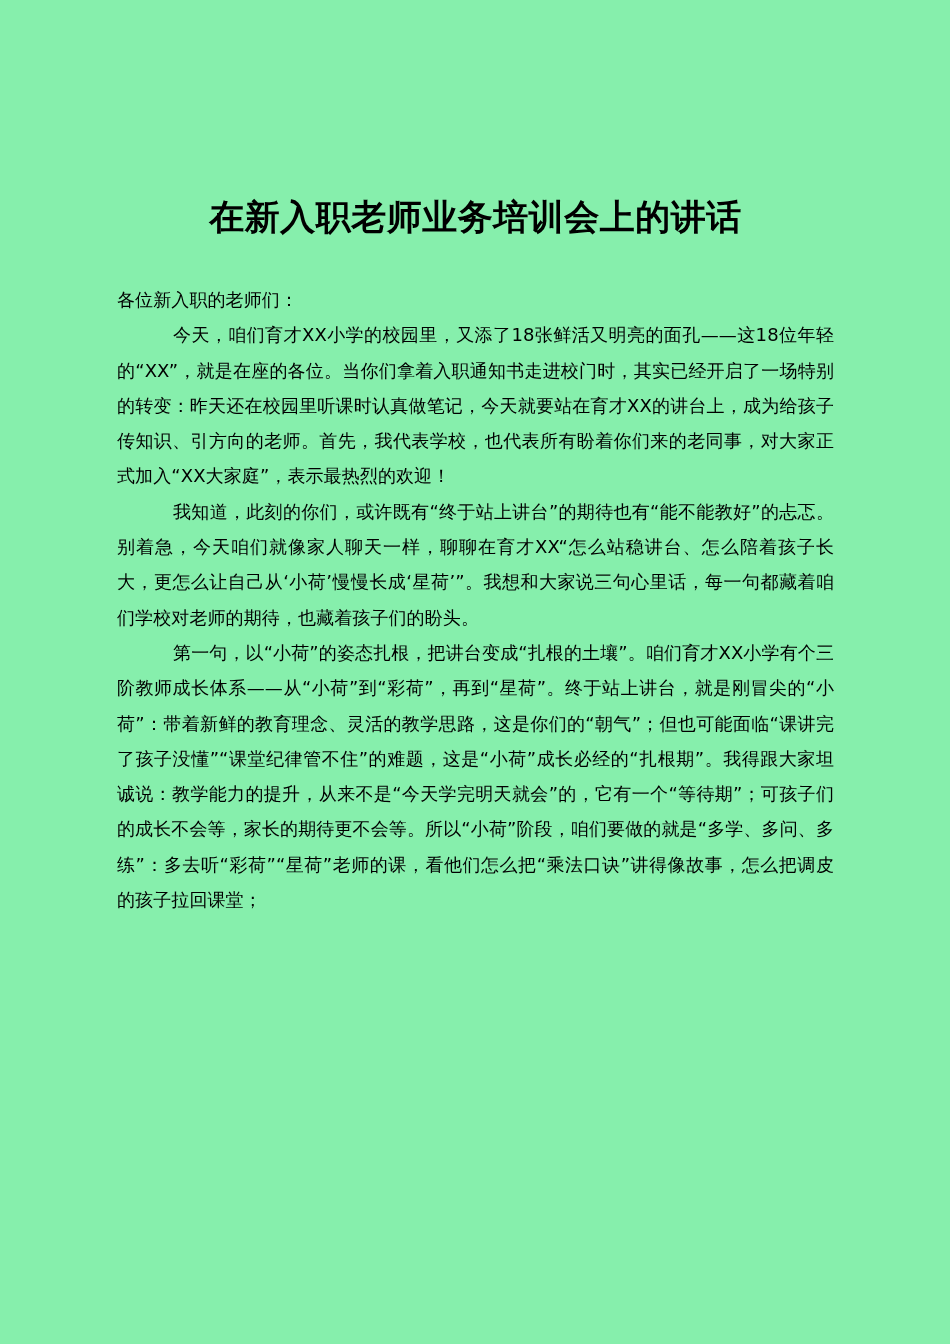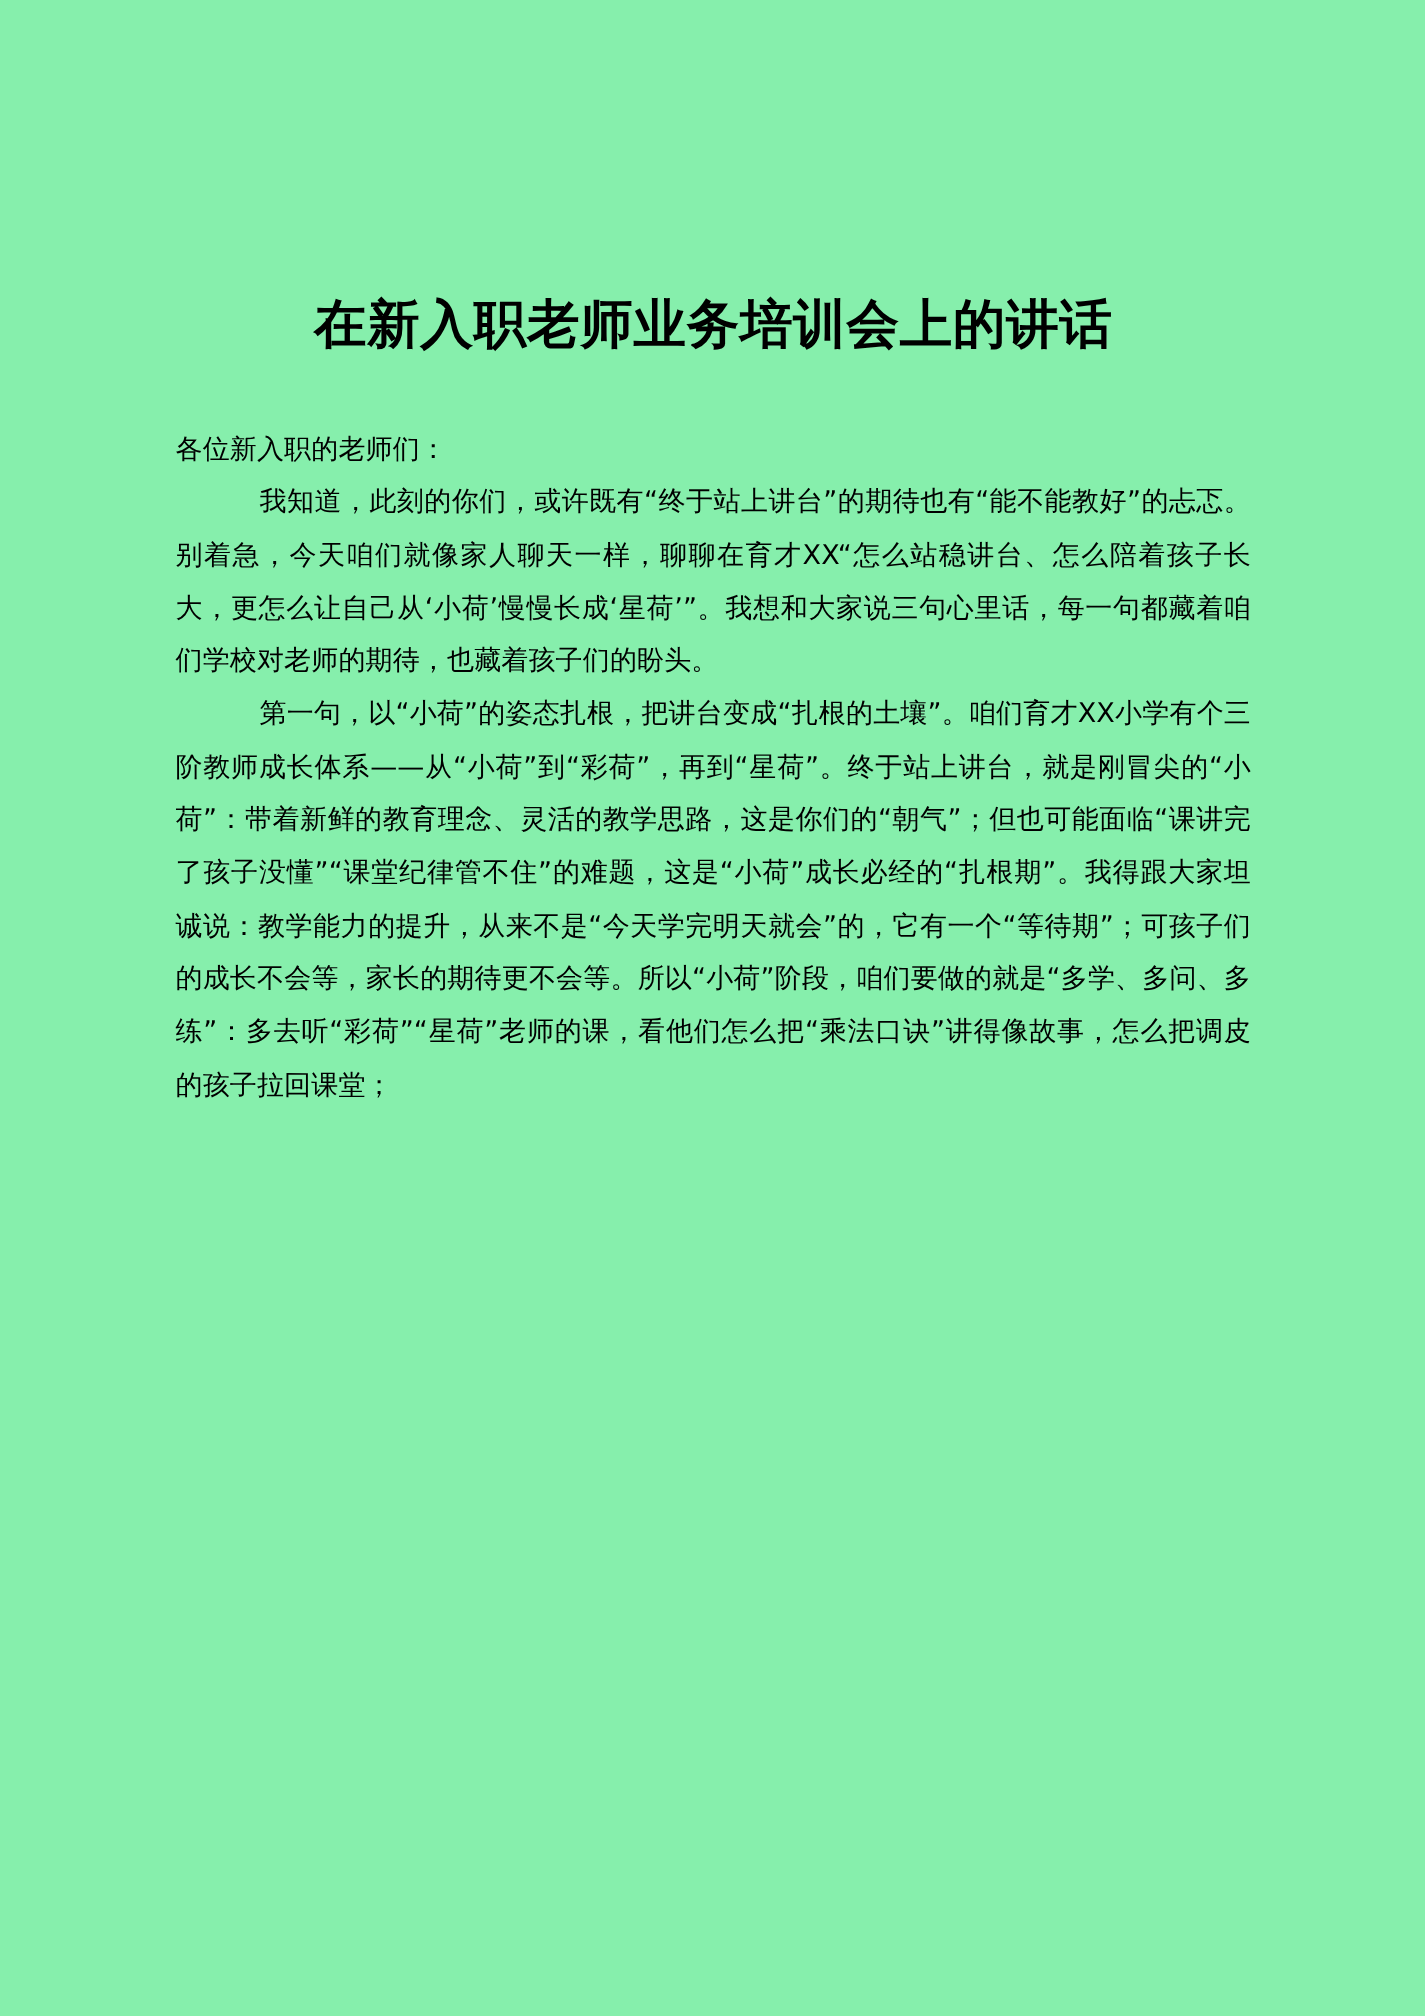--- a/index.html
+++ b/index.html
@@ -69,20 +69,21 @@
 
   <div class="doc-body">
 
     <h1 class="doc-title">在新入职老师业务培训会上的讲话</h1>
 
     <div class="para-block">
 
       <p class="para no-indent">各位新入职的老师们：</p>
 
 
+      <p class="para indent">今天，咱们育才XX小学的校园里，又添了18张鲜活又明亮的面孔——这18位年轻的“XX”，就是在座的各位。当你们拿着入职通知书走进校门时，其实已经开启了一场特别的转变：昨天还在校园里听课时认真做笔记，今天就要站在育才XX的讲台上，成为给孩子传知识、引方向的老师。首先，我代表学校，也代表所有盼着你们来的老同事，对大家正式加入“XX大家庭”，表示最热烈的欢迎！</p>
 
       <p class="para indent">我知道，此刻的你们，或许既有“终于站上讲台”的期待也有“能不能教好”的忐忑。别着急，今天咱们就像家人聊天一样，聊聊在育才XX“怎么站稳讲台、怎么陪着孩子长大，更怎么让自己从‘小荷’慢慢长成‘星荷’”。我想和大家说三句心里话，每一句都藏着咱们学校对老师的期待，也藏着孩子们的盼头。</p>
 
       <p class="para indent">第一句，以“小荷”的姿态扎根，把讲台变成“扎根的土壤”。咱们育才XX小学有个三阶教师成长体系——从“小荷”到“彩荷”，再到“星荷”。终于站上讲台，就是刚冒尖的“小荷”：带着新鲜的教育理念、灵活的教学思路，这是你们的“朝气”；但也可能面临“课讲完了孩子没懂”“课堂纪律管不住”的难题，这是“小荷”成长必经的“扎根期”。我得跟大家坦诚说：教学能力的提升，从来不是“今天学完明天就会”的，它有一个“等待期”；可孩子们的成长不会等，家长的期待更不会等。所以“小荷”阶段，咱们要做的就是“多学、多问、多练”：多去听“彩荷”“星荷”老师的课，看他们怎么把“乘法口诀”讲得像故事，怎么把调皮的孩子拉回课堂；</p>
 
     </div>
 
   </div>
 
 </div>

